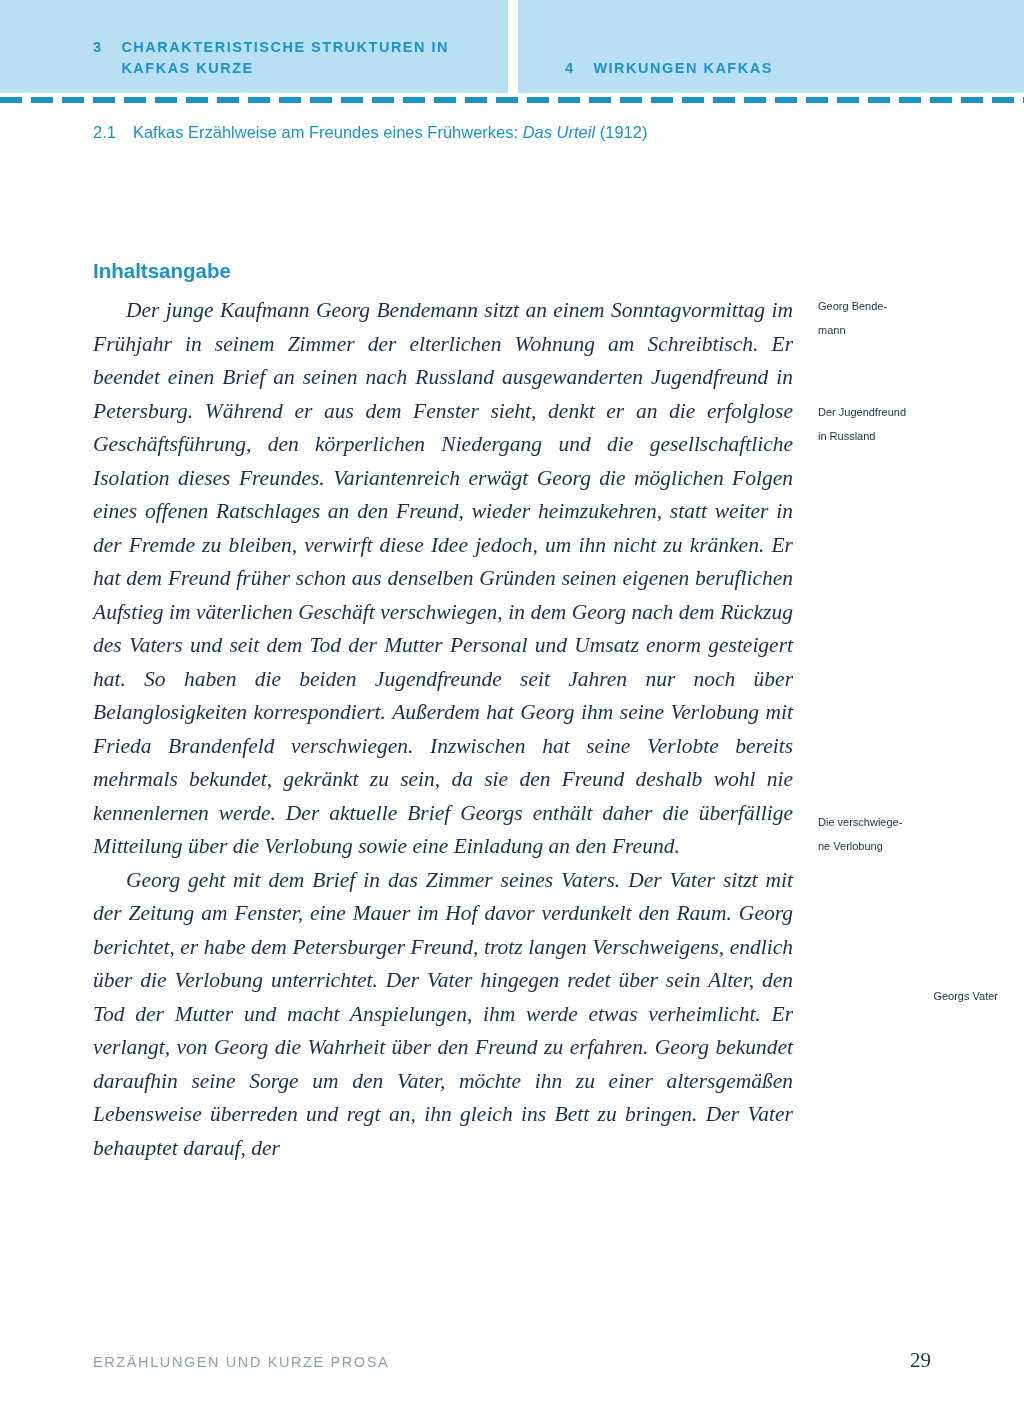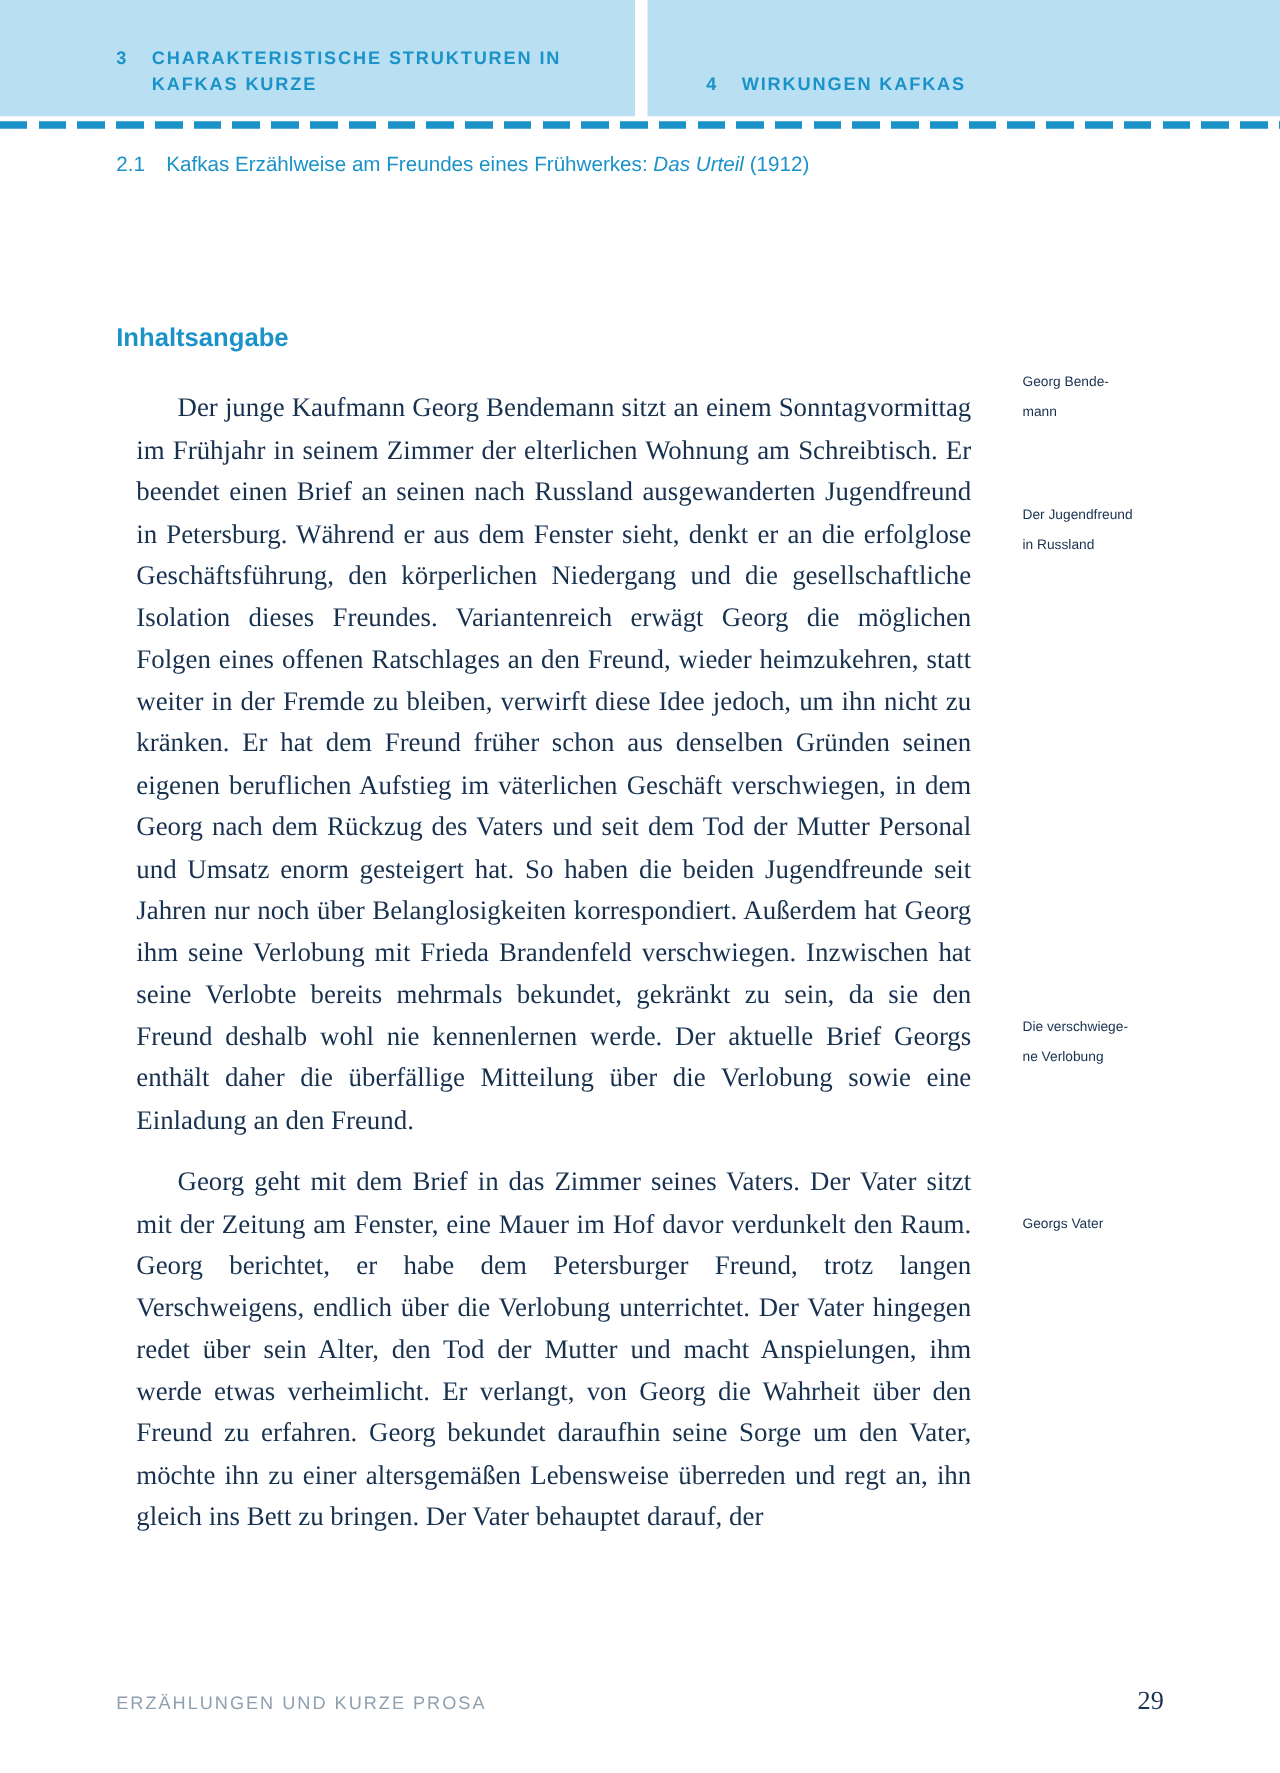--- a/index.html
+++ b/index.html
@@ -116,23 +116,24 @@
     left: 93px;
     width: 700px;
     color: #17314f;
     font-family: "Liberation Serif", serif;
     font-size: 21.5px;
     line-height: 33.5px;
     text-align: justify;
     text-justify: inter-word;
   }
   .body-col p {
-    margin: 16px;
+    margin: 0;
     text-indent: 33px;
     hyphens: manual;
+    font-style: italic;
   }
 
   
   .margin-col {
     position: absolute;
     top: 294px;
     left: 818px;
     width: 180px;
   }
   .margin-note {
@@ -195,19 +196,19 @@
 
 <div class="body-col">
   <p>Der junge Kaufmann Georg Bendemann sitzt an einem Sonntagvormittag im Frühjahr in seinem Zimmer der elterlichen Wohnung am Schreibtisch. Er beendet einen Brief an seinen nach Russland ausgewanderten Jugendfreund in Petersburg. Während er aus dem Fenster sieht, denkt er an die erfolglose Geschäftsführung, den körperlichen Niedergang und die gesellschaftliche Isolation dieses Freundes. Variantenreich erwägt Georg die möglichen Folgen eines offenen Ratschlages an den Freund, wieder heimzukehren, statt weiter in der Fremde zu bleiben, verwirft diese Idee jedoch, um ihn nicht zu kränken. Er hat dem Freund früher schon aus denselben Gründen seinen eigenen beruflichen Aufstieg im väterlichen Geschäft verschwiegen, in dem Georg nach dem Rückzug des Vaters und seit dem Tod der Mutter Personal und Umsatz enorm gesteigert hat. So haben die beiden Jugendfreunde seit Jahren nur noch über Belanglosigkeiten korrespondiert. Außerdem hat Georg ihm seine Verlobung mit Frieda Brandenfeld verschwiegen. Inzwischen hat seine Verlobte bereits mehrmals bekundet, gekränkt zu sein, da sie den Freund deshalb wohl nie kennenlernen werde. Der aktuelle Brief Georgs enthält daher die überfällige Mitteilung über die Verlobung sowie eine Einladung an den Freund.</p>
   <p>Georg geht mit dem Brief in das Zimmer seines Vaters. Der Vater sitzt mit der Zeitung am Fenster, eine Mauer im Hof davor verdunkelt den Raum. Georg berichtet, er habe dem Petersburger Freund, trotz langen Verschweigens, endlich über die Verlobung unterrichtet. Der Vater hingegen redet über sein Alter, den Tod der Mutter und macht Anspielungen, ihm werde etwas verheimlicht. Er verlangt, von Georg die Wahrheit über den Freund zu erfahren. Georg bekundet daraufhin seine Sorge um den Vater, möchte ihn zu einer altersgemäßen Lebensweise überreden und regt an, ihn gleich ins Bett zu bringen. Der Vater behauptet darauf, der</p>
 </div>
 
 <div class="margin-col">
   <div class="margin-note" style="top: 0px;">Georg Bende-<br>mann</div>
   <div class="margin-note" style="top: 106px;">Der Jugendfreund<br>in Russland</div>
   <div class="margin-note" style="top: 516px;">Die verschwiege-<br>ne Verlobung</div>
-  <div class="margin-note" style="top: 673px;">Georgs Vater</div>
+  <div class="margin-note" style="top: 690px; text-align: right;">Georgs Vater</div>
 </div>
 
 <div class="footer">
   <span class="footer-title">ERZÄHLUNGEN UND KURZE PROSA</span>
   <span class="footer-page">29</span>
 </div>
 
 </body></html>

